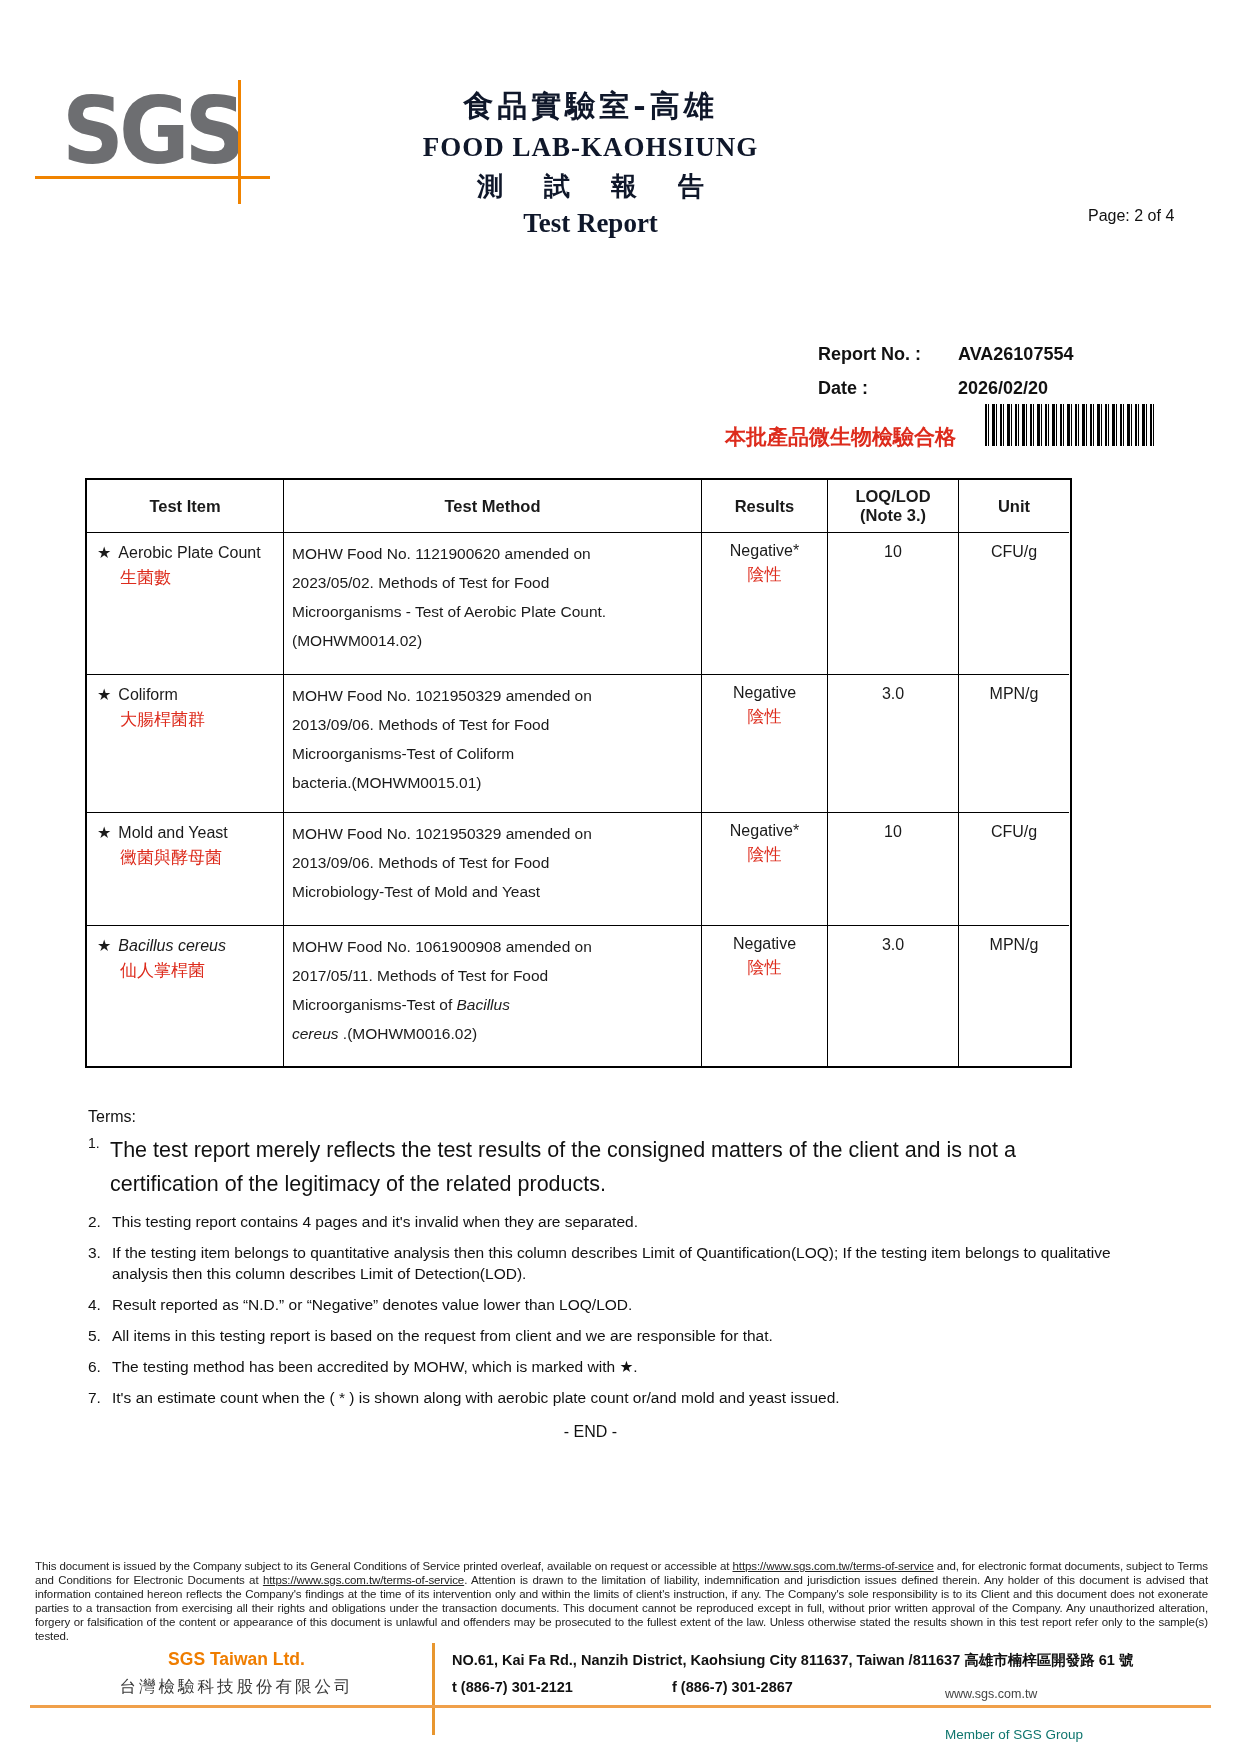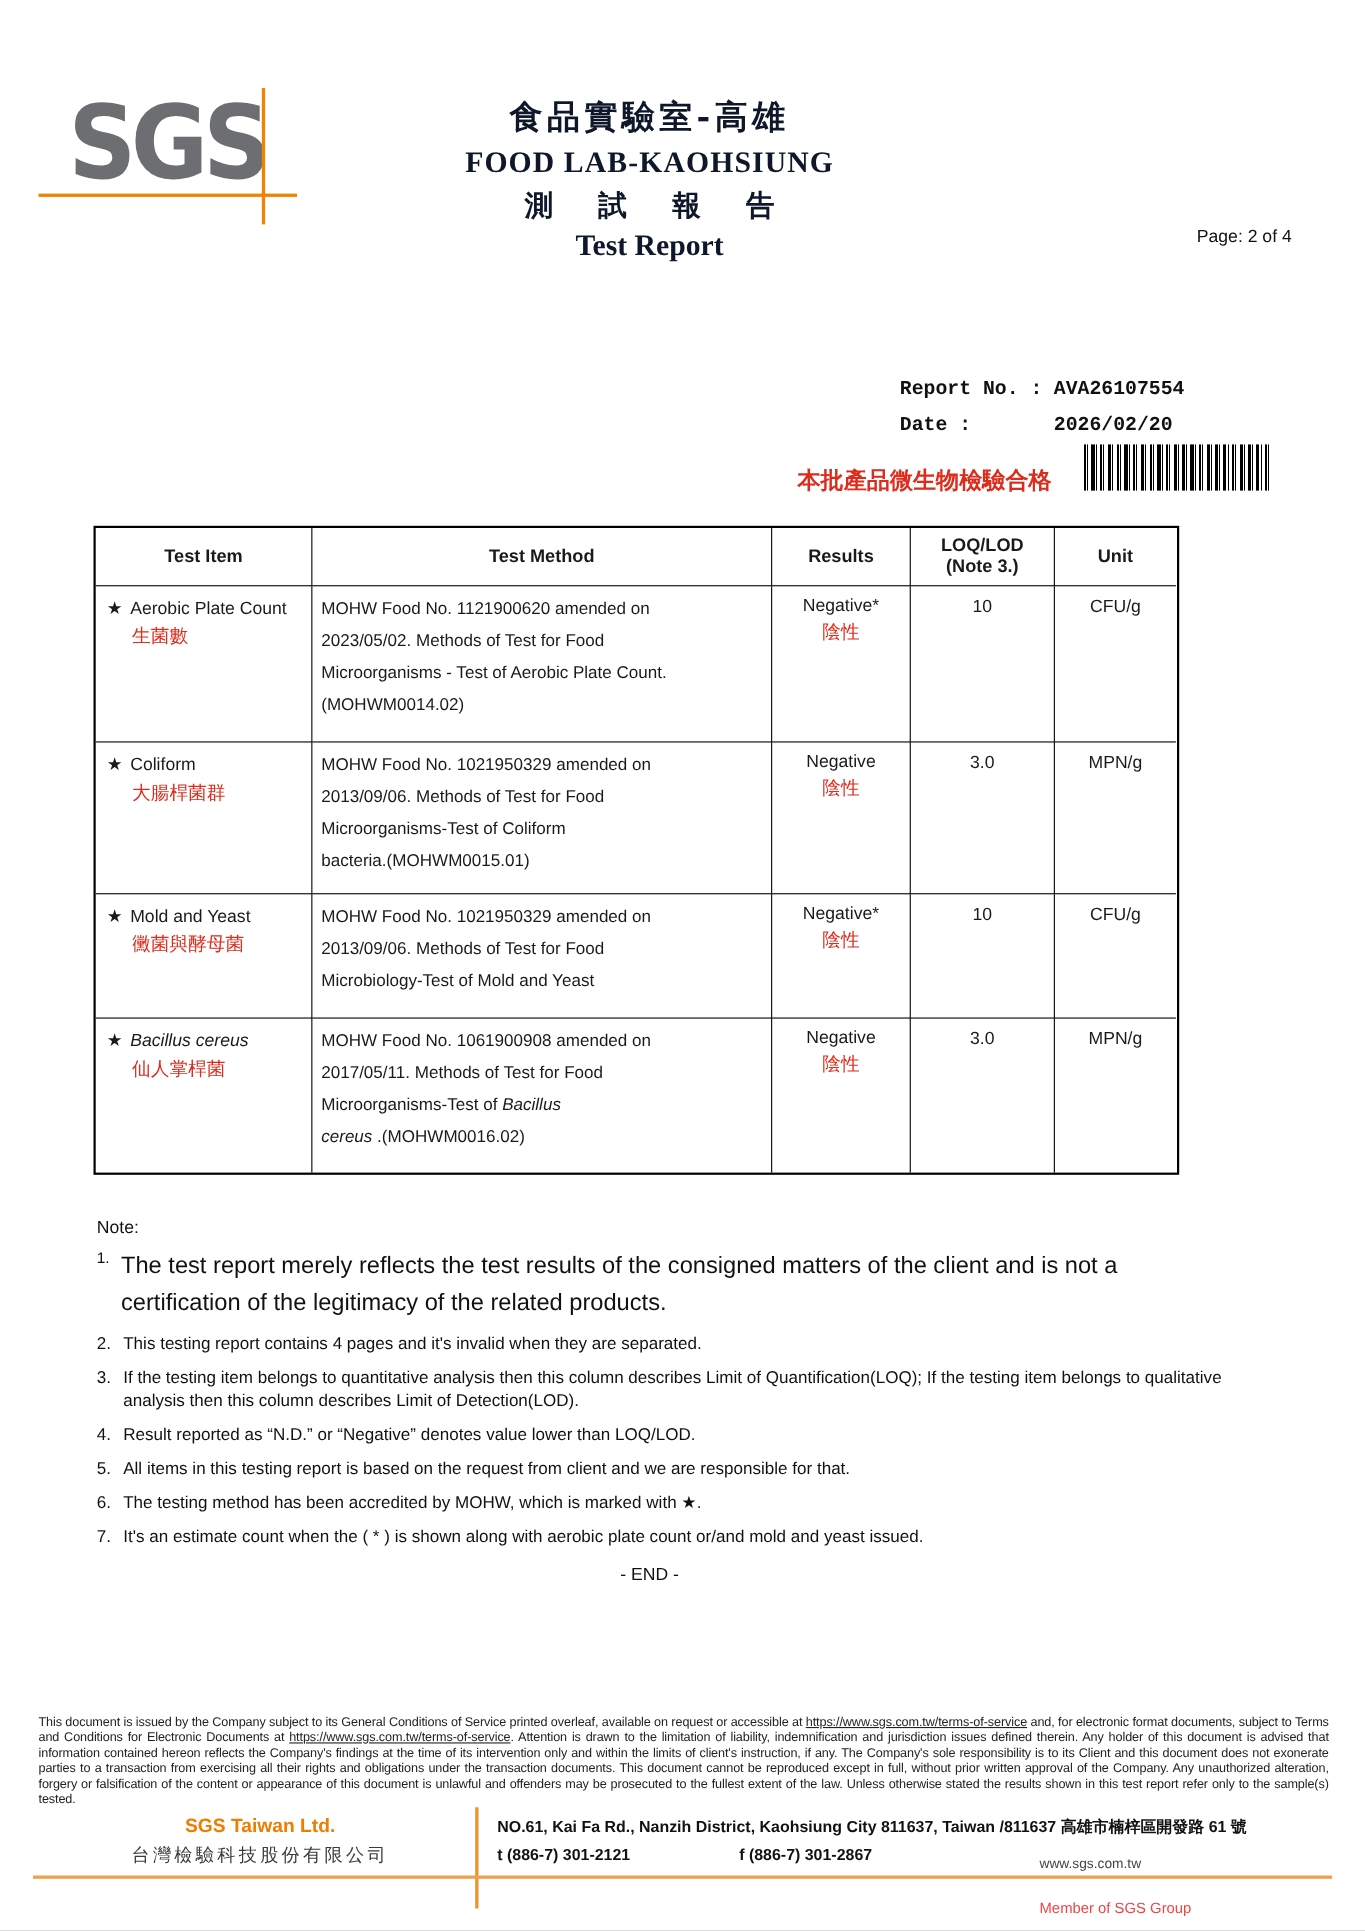--- a/index.html
+++ b/index.html
@@ -20,21 +20,21 @@
   .titles { position:absolute; left:318px; top:86px; width:545px; text-align:center; color:#0f172a; }
   .t-zh1 { font-family:"DejaVu Serif", serif; font-weight:700; font-size:30px; letter-spacing:4px; }
   .t-en1 { font-family:"Liberation Serif", serif; font-weight:700; font-size:27px; margin-top:5px; letter-spacing:1px; }
   .t-zh2 { font-family:"DejaVu Serif", serif; font-weight:700; font-size:26px; letter-spacing:16px; margin-top:6px; text-indent:16px; }
   .t-en2 { font-family:"Liberation Serif", serif; font-weight:700; font-size:27px; margin-top:4px; }
   .page-num { position:absolute; left:1088px; top:207px; font-size:16px; color:#111; }
 
   
   .client { position:absolute; left:88px; top:341px; width:660px; font-weight:700; font-size:19px; line-height:33px; color:#111; }
   .report-meta { position:absolute; left:818px; top:344px; font-weight:700; font-size:18px; color:#111; }
-  .meta-row { display:grid; grid-template-columns:140px auto; margin-bottom:13px;font-family:Liberation Mono, monospace; }
+  .meta-row { display:grid; grid-template-columns:140px auto; margin-bottom:13px; }
   .barcode {
     position:absolute; left:985px; top:404px; width:172px; height:42px;
     background:repeating-linear-gradient(90deg,
       #000 0 2px, #fff 2px 3px, #000 3px 4px, #fff 4px 7px,
       #000 7px 10px, #fff 10px 11px, #000 11px 12px, #fff 12px 15px);
   }
   .pass-note { position:absolute; left:698px; top:423px; width:285px; text-align:center; color:#dd2b1c; font-weight:700; font-size:21px; }
 
   
   .report-table { position:absolute; left:85px; top:478px; width:987px; border:2.5px solid #000; background:#fff; }
@@ -73,21 +73,21 @@
   .dlink { text-decoration:underline; color:#222; cursor:pointer; }
   .footer-left { position:absolute; left:88px; top:1649px; width:297px; text-align:center; }
   .f-company-en { color:#ef7d00; font-weight:700; font-size:17.5px; }
   .f-company-zh { margin-top:6px; font-size:16.5px; letter-spacing:3px; font-family:"Liberation Serif", serif; color:#3a3a3a; }
   .f-vline { position:absolute; left:432px; top:1643px; width:3px; height:92px; background:#e8962e; }
   .f-address { position:absolute; left:452px; top:1651px; font-size:14.5px; font-weight:700; color:#111; width:720px; }
   .f-phones { position:absolute; left:452px; top:1679px; font-size:14.5px; font-weight:700; color:#111; }
   .f-fax { margin-left:95px; }
   .f-hline { position:absolute; left:30px; top:1705px; width:1181px; height:2.5px; background:#f0a04a; }
   .f-web { position:absolute; left:945px; top:1687px; font-size:12.5px; color:#444; }
-  .f-member { position:absolute; left:945px; top:1727px; font-size:13.5px; color:#ef4444; }
+  .f-member { position:absolute; left:945px; top:1727px; font-size:13.5px; color:#0f766e; }
 </style>
 </head>
 <body>
 
 <div class="page">
 
   <div class="logo-text">SGS</div>
   <div class="logo-vline"></div>
   <div class="logo-hline"></div>
 
@@ -197,21 +197,21 @@
       <div class="cell res-cell">
         <div>Negative</div>
         <div class="res-zh">陰性</div>
       </div>
       <div class="cell num-cell">3.0</div>
       <div class="cell num-cell last-col">MPN/g</div>
     </div>
   </div>
 
   <div class="notes">
-    <div class="note-label">Note:</div>
+    <div class="note-label">Terms:</div>
     <div class="note1">
       <div class="note1-num">1.</div>
       <div class="note1-text">The test report merely reflects the test results of the consigned matters of the client and is not a certification of the legitimacy of the related products.</div>
     </div>
     <div class="note-item">
       <div class="note-num">2.</div>
       <div class="note-text">This testing report contains 4 pages and it's invalid when they are separated.</div>
     </div>
     <div class="note-item">
       <div class="note-num">3.</div>

